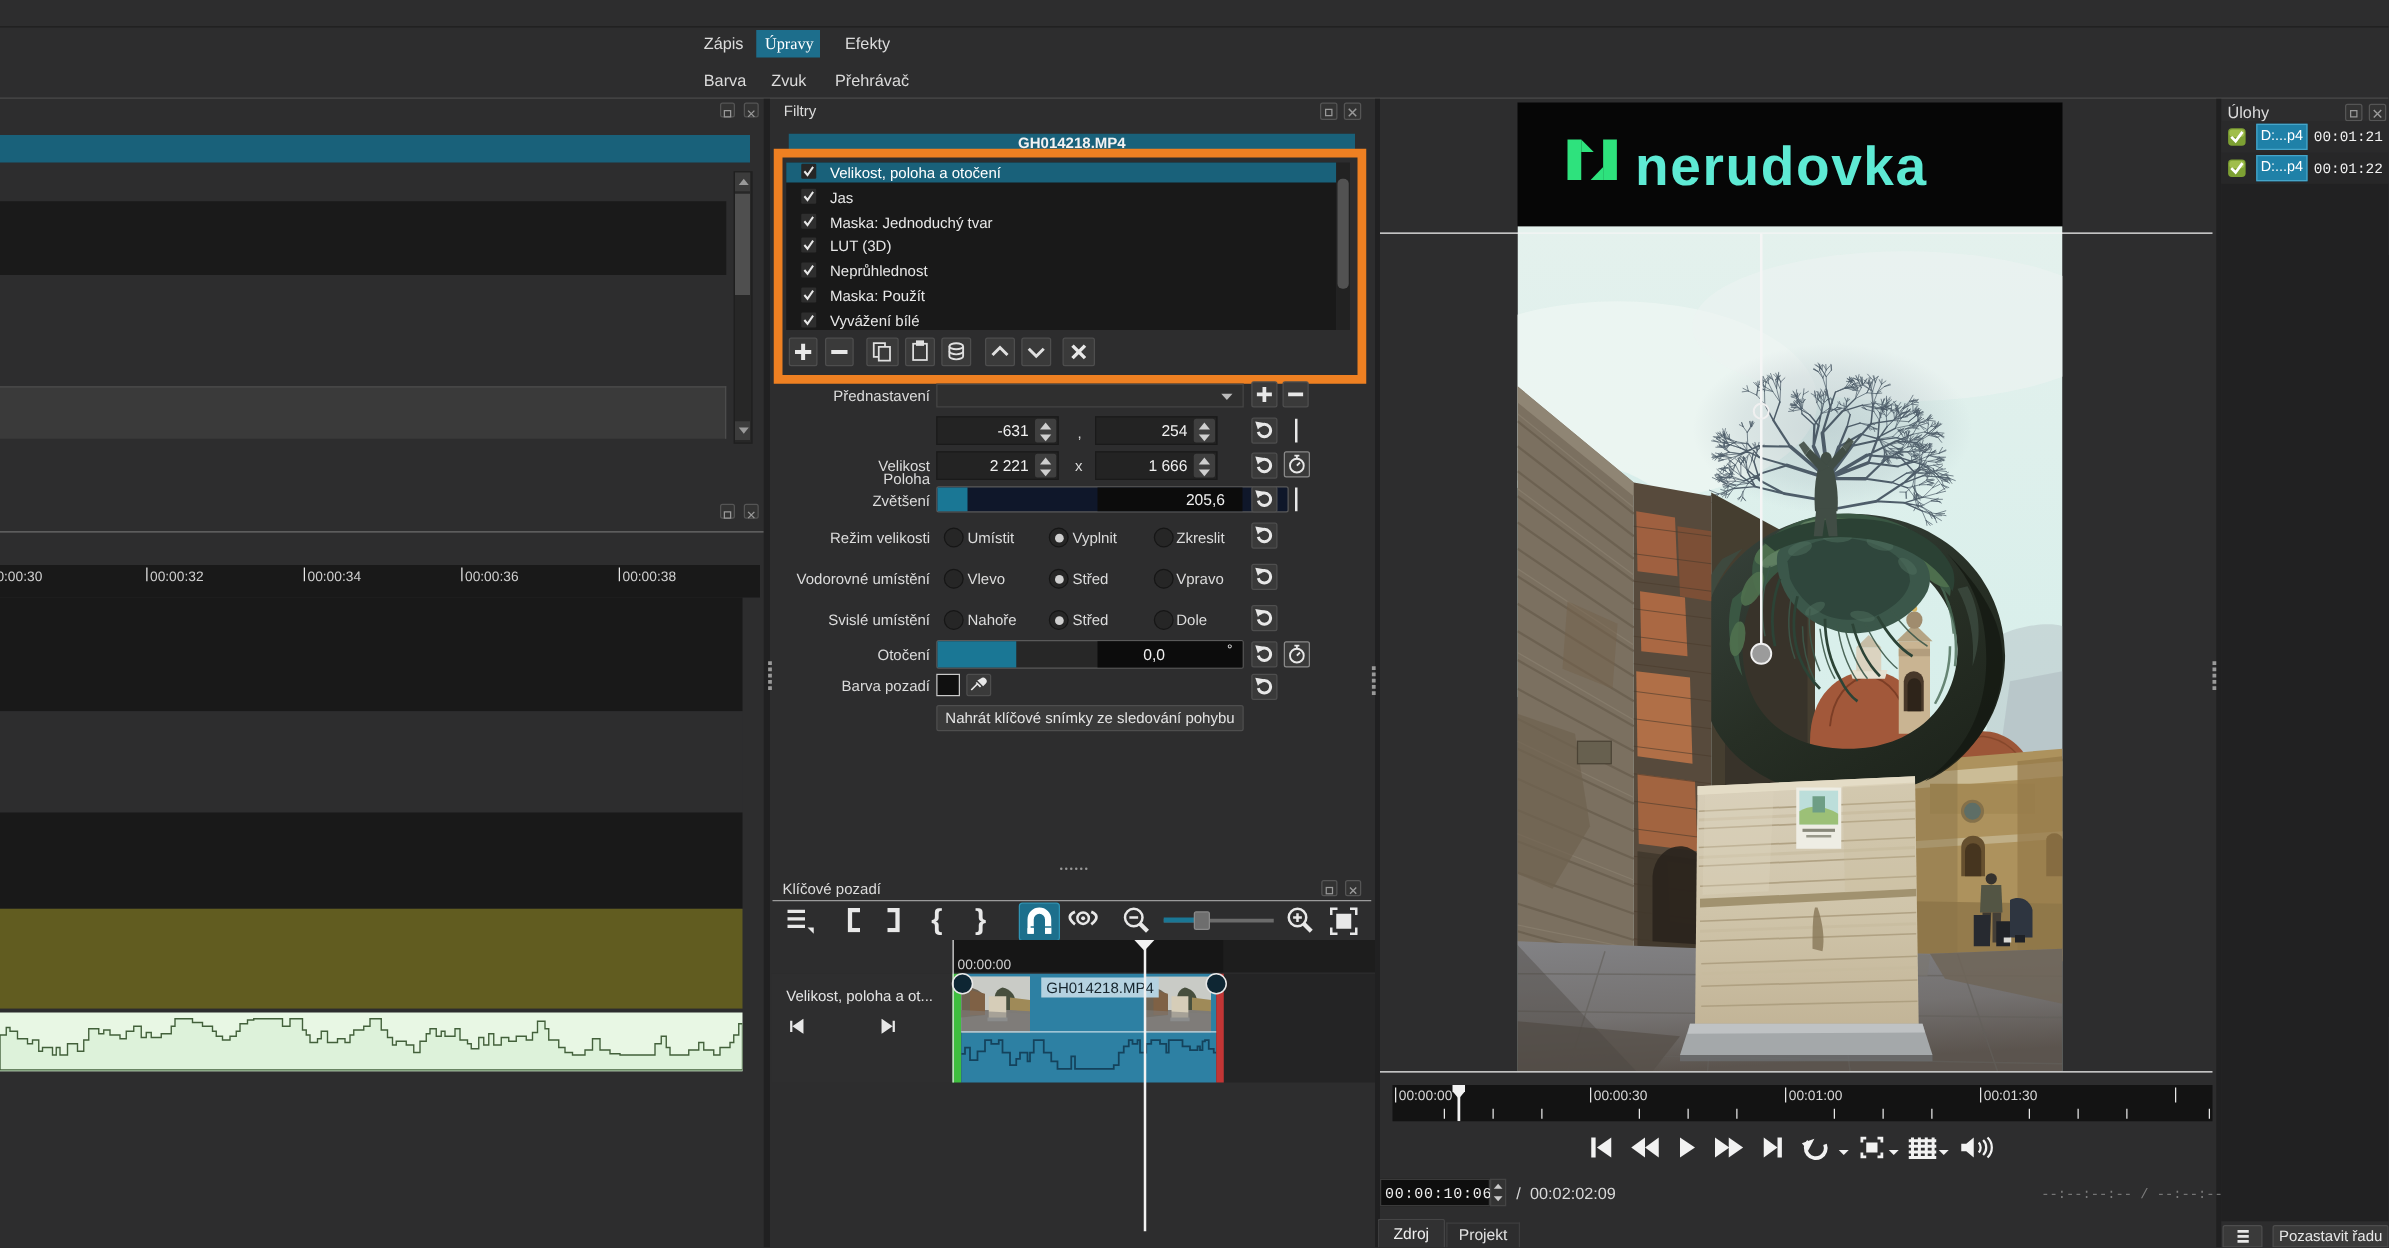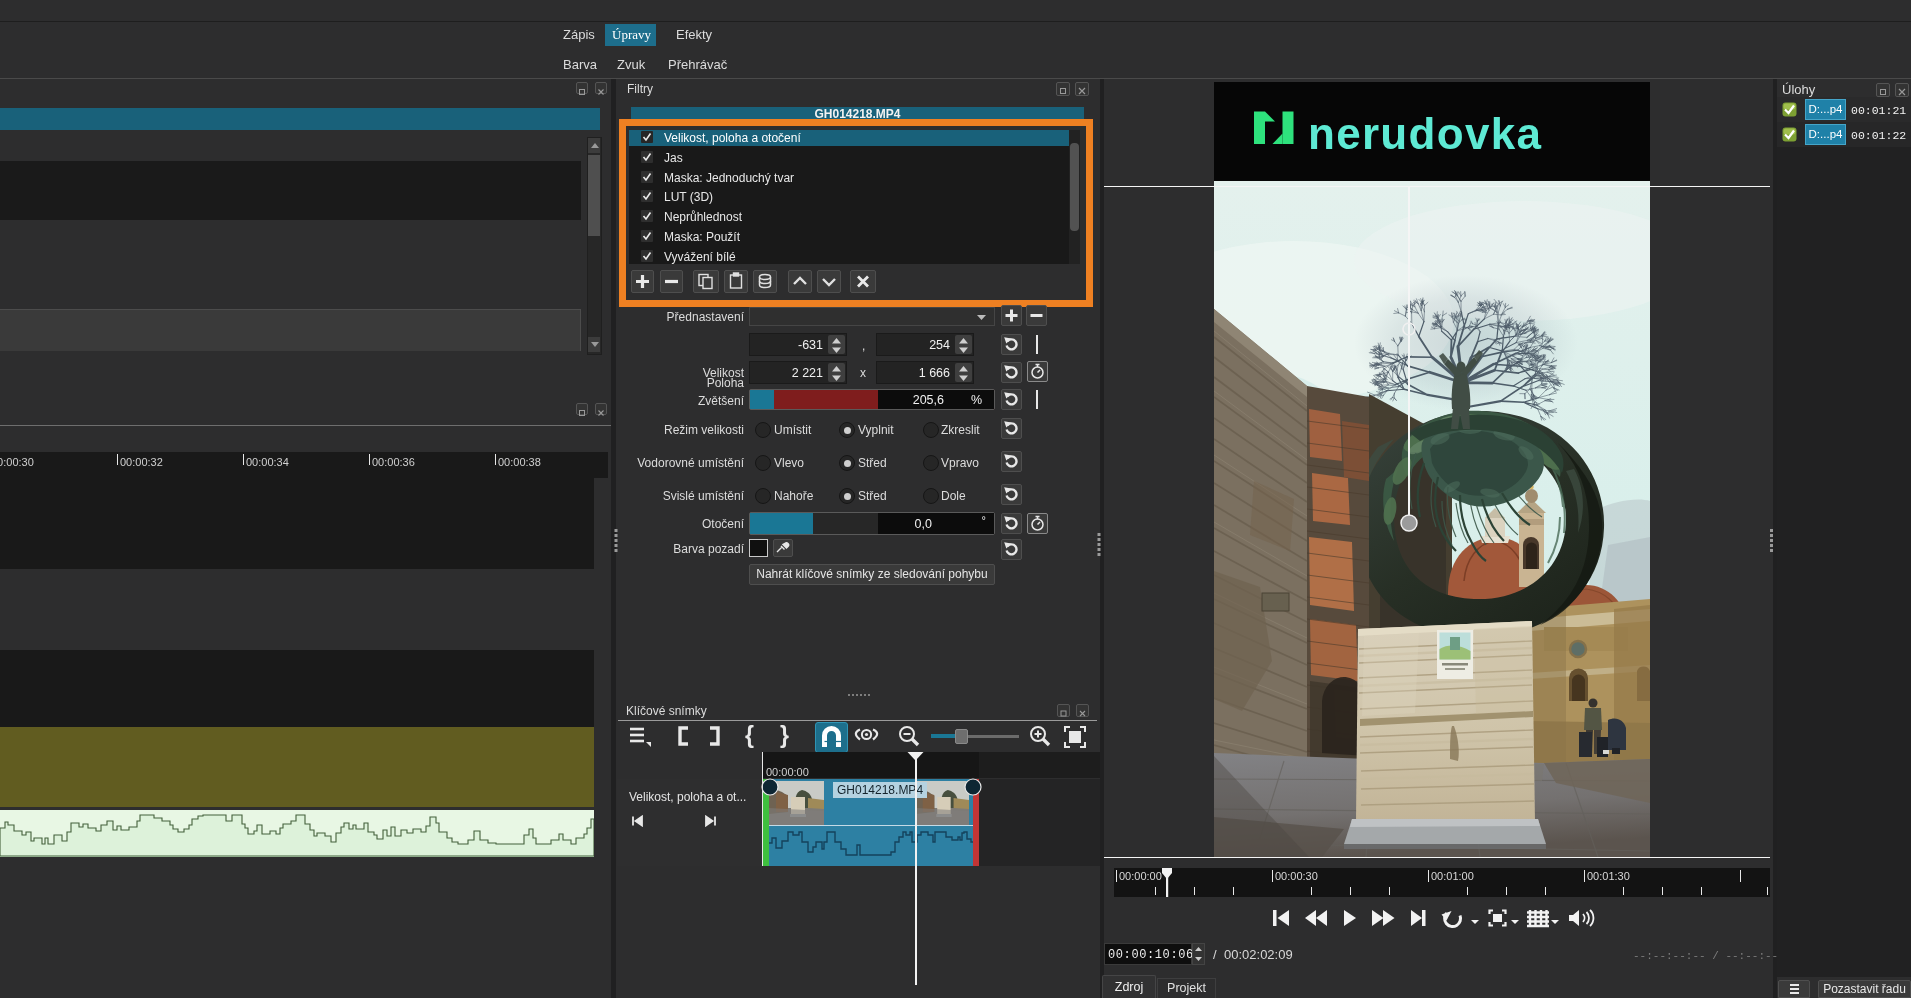--- a/index.html
+++ b/index.html
@@ -258,21 +258,21 @@
 <div class="rstb" style="left:1001px;top:362px;"><svg width="19" height="19">
         <path d="M5.6 6.2 A5 5 0 1 1 4.6 10.5" stroke="#e8e8e8" stroke-width="2.4" fill="none"></path>
         <path d="M2.2 2.2 L9.3 3.4 L4.3 8.6 Z" fill="#e8e8e8"></path>
       </svg></div>
 <div class="rstb" style="left:1027px;top:361px;border-color:#8a8a8a;"><svg width="19" height="19">
         <circle cx="9.5" cy="10.5" r="5.5" stroke="#e8e8e8" stroke-width="1.5" fill="none"></circle>
         <path d="M7.5 2.5 H11.5 M9.5 2.5 V5 M9.5 10.5 L12 8" stroke="#e8e8e8" stroke-width="1.5"></path>
       </svg></div>
 
 <div class="flab" style="left:504px;top:394px;">Zvětšení</div>
-<div class="abs" style="left:749px;top:389px;width:246px;height:21px;background:#7f1d1d;border:1px solid #5a5a5a;border-radius:2px;box-sizing:border-box;">
+<div class="abs" style="left:749px;top:389px;width:282px;height:21px;background:#0f172a;border:1px solid #5a5a5a;border-radius:2px;box-sizing:border-box;">
   <div class="abs" style="left:0;top:0;width:24px;height:19px;background:#1a7795;"></div>
   <div class="abs" style="left:128px;top:0;width:116px;height:19px;background:#0c0c0c;"></div>
   <div class="abs" style="right:50px;top:3px;font-size:12.5px;color:#f0f0f0;">205,6</div>
   <div class="abs" style="right:12px;top:3px;font-size:12.5px;color:#f0f0f0;">%</div>
 </div>
 <div class="rstb" style="left:1001px;top:389px;"><svg width="19" height="19">
         <path d="M5.6 6.2 A5 5 0 1 1 4.6 10.5" stroke="#e8e8e8" stroke-width="2.4" fill="none"></path>
         <path d="M2.2 2.2 L9.3 3.4 L4.3 8.6 Z" fill="#e8e8e8"></path>
       </svg></div>
 <div class="abs" style="left:1036px;top:390px;width:1.5px;height:19px;background:#e8e8e8;"></div>
@@ -369,21 +369,21 @@
       <g fill="#999">
         <circle cx="2" cy="3" r="1"></circle>
         <circle cx="6" cy="3" r="1"></circle>
         <circle cx="10" cy="3" r="1"></circle>
         <circle cx="14" cy="3" r="1"></circle>
         <circle cx="18" cy="3" r="1"></circle>
         <circle cx="22" cy="3" r="1"></circle>
       </g>
     </svg>
 
-<div class="txt" style="left:626px;top:704px;">Klíčové snímky</div>
+<div class="txt" style="left:626px;top:704px;">Klíčové pozadí</div>
 <div class="winbtn" style="left:1057px;top:704px;width:11px;height:11px;"><svg width="11" height="11">
         <rect x="3" y="3" width="5" height="5" fill="none" stroke="#999"></rect>
       </svg></div>
 <div class="winbtn" style="left:1076px;top:704px;width:11px;height:11px;"><svg width="11" height="11">
         <path d="M3 3 L8 8 M8 3 L3 8" stroke="#999" stroke-width="1.1"></path>
       </svg></div>
 <div class="abs" style="left:618px;top:720px;width:479px;height:1px;background:#9b9b9b;"></div>
 
 <svg class="abs" style="left:628px;top:726px;" width="26" height="22">
       <g stroke="#e8e8e8" stroke-width="2.6">

